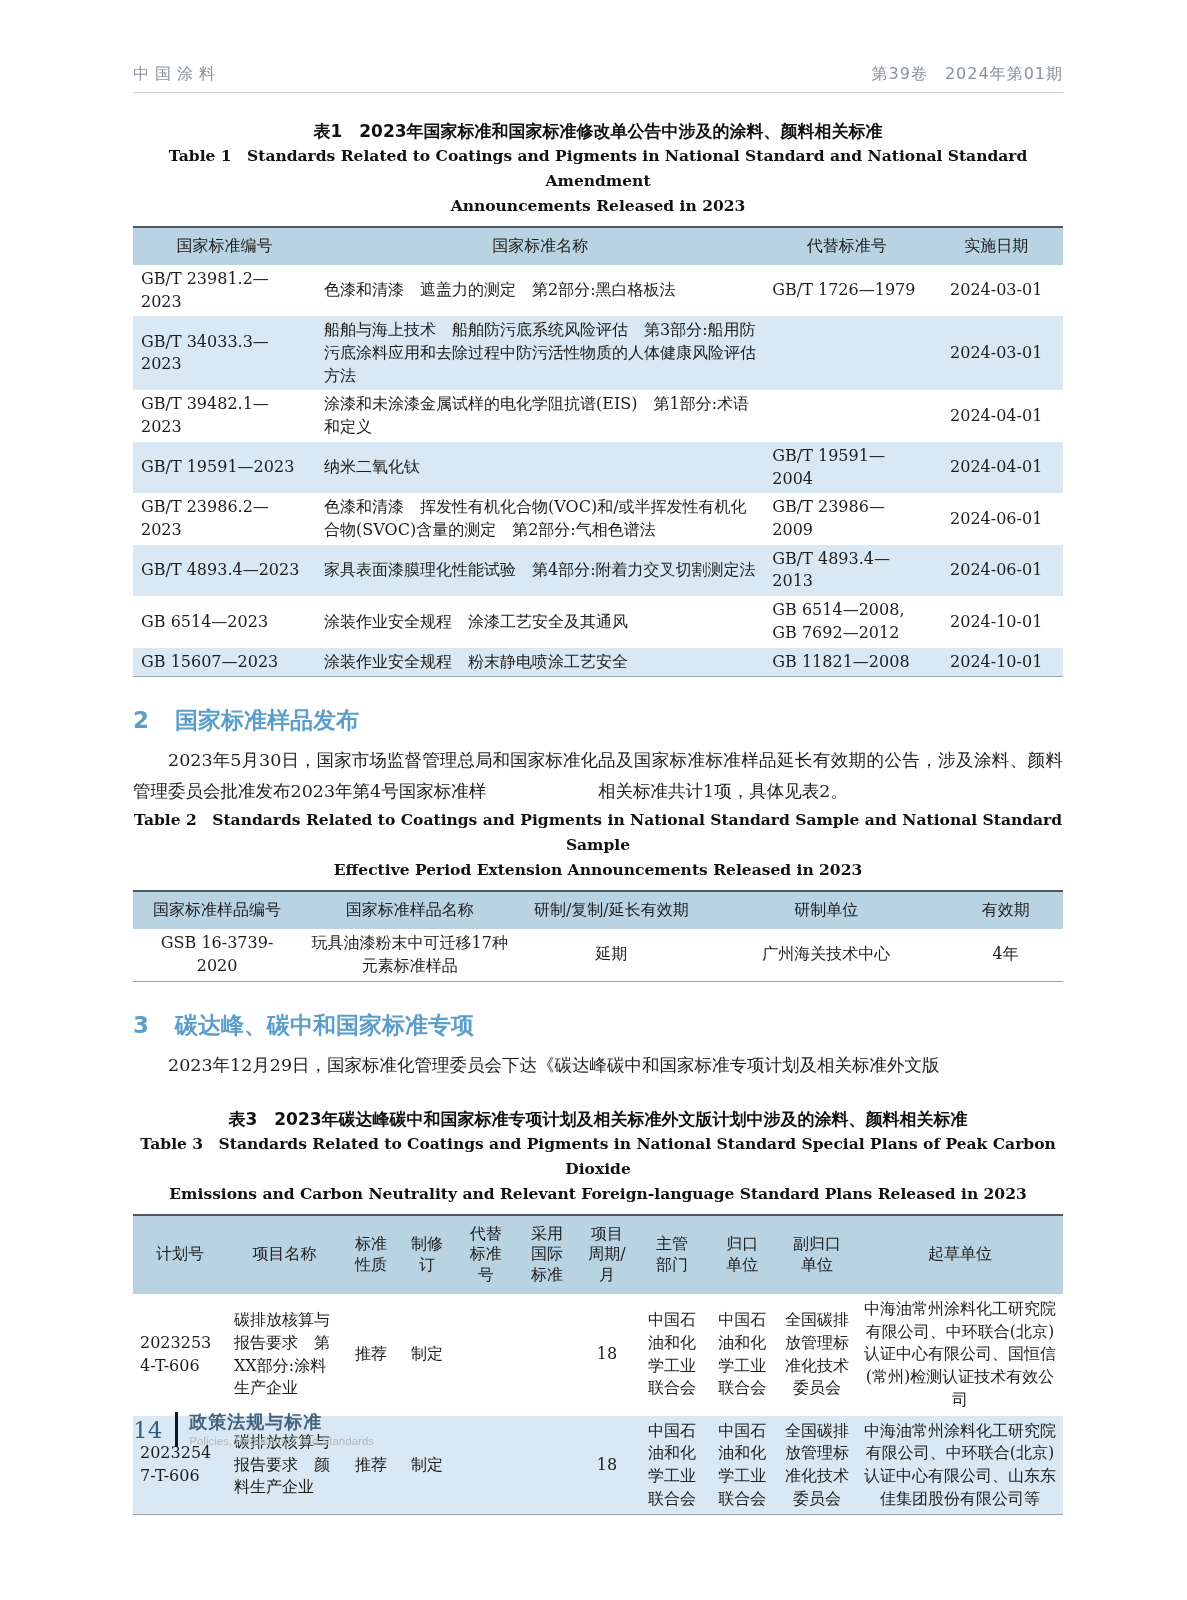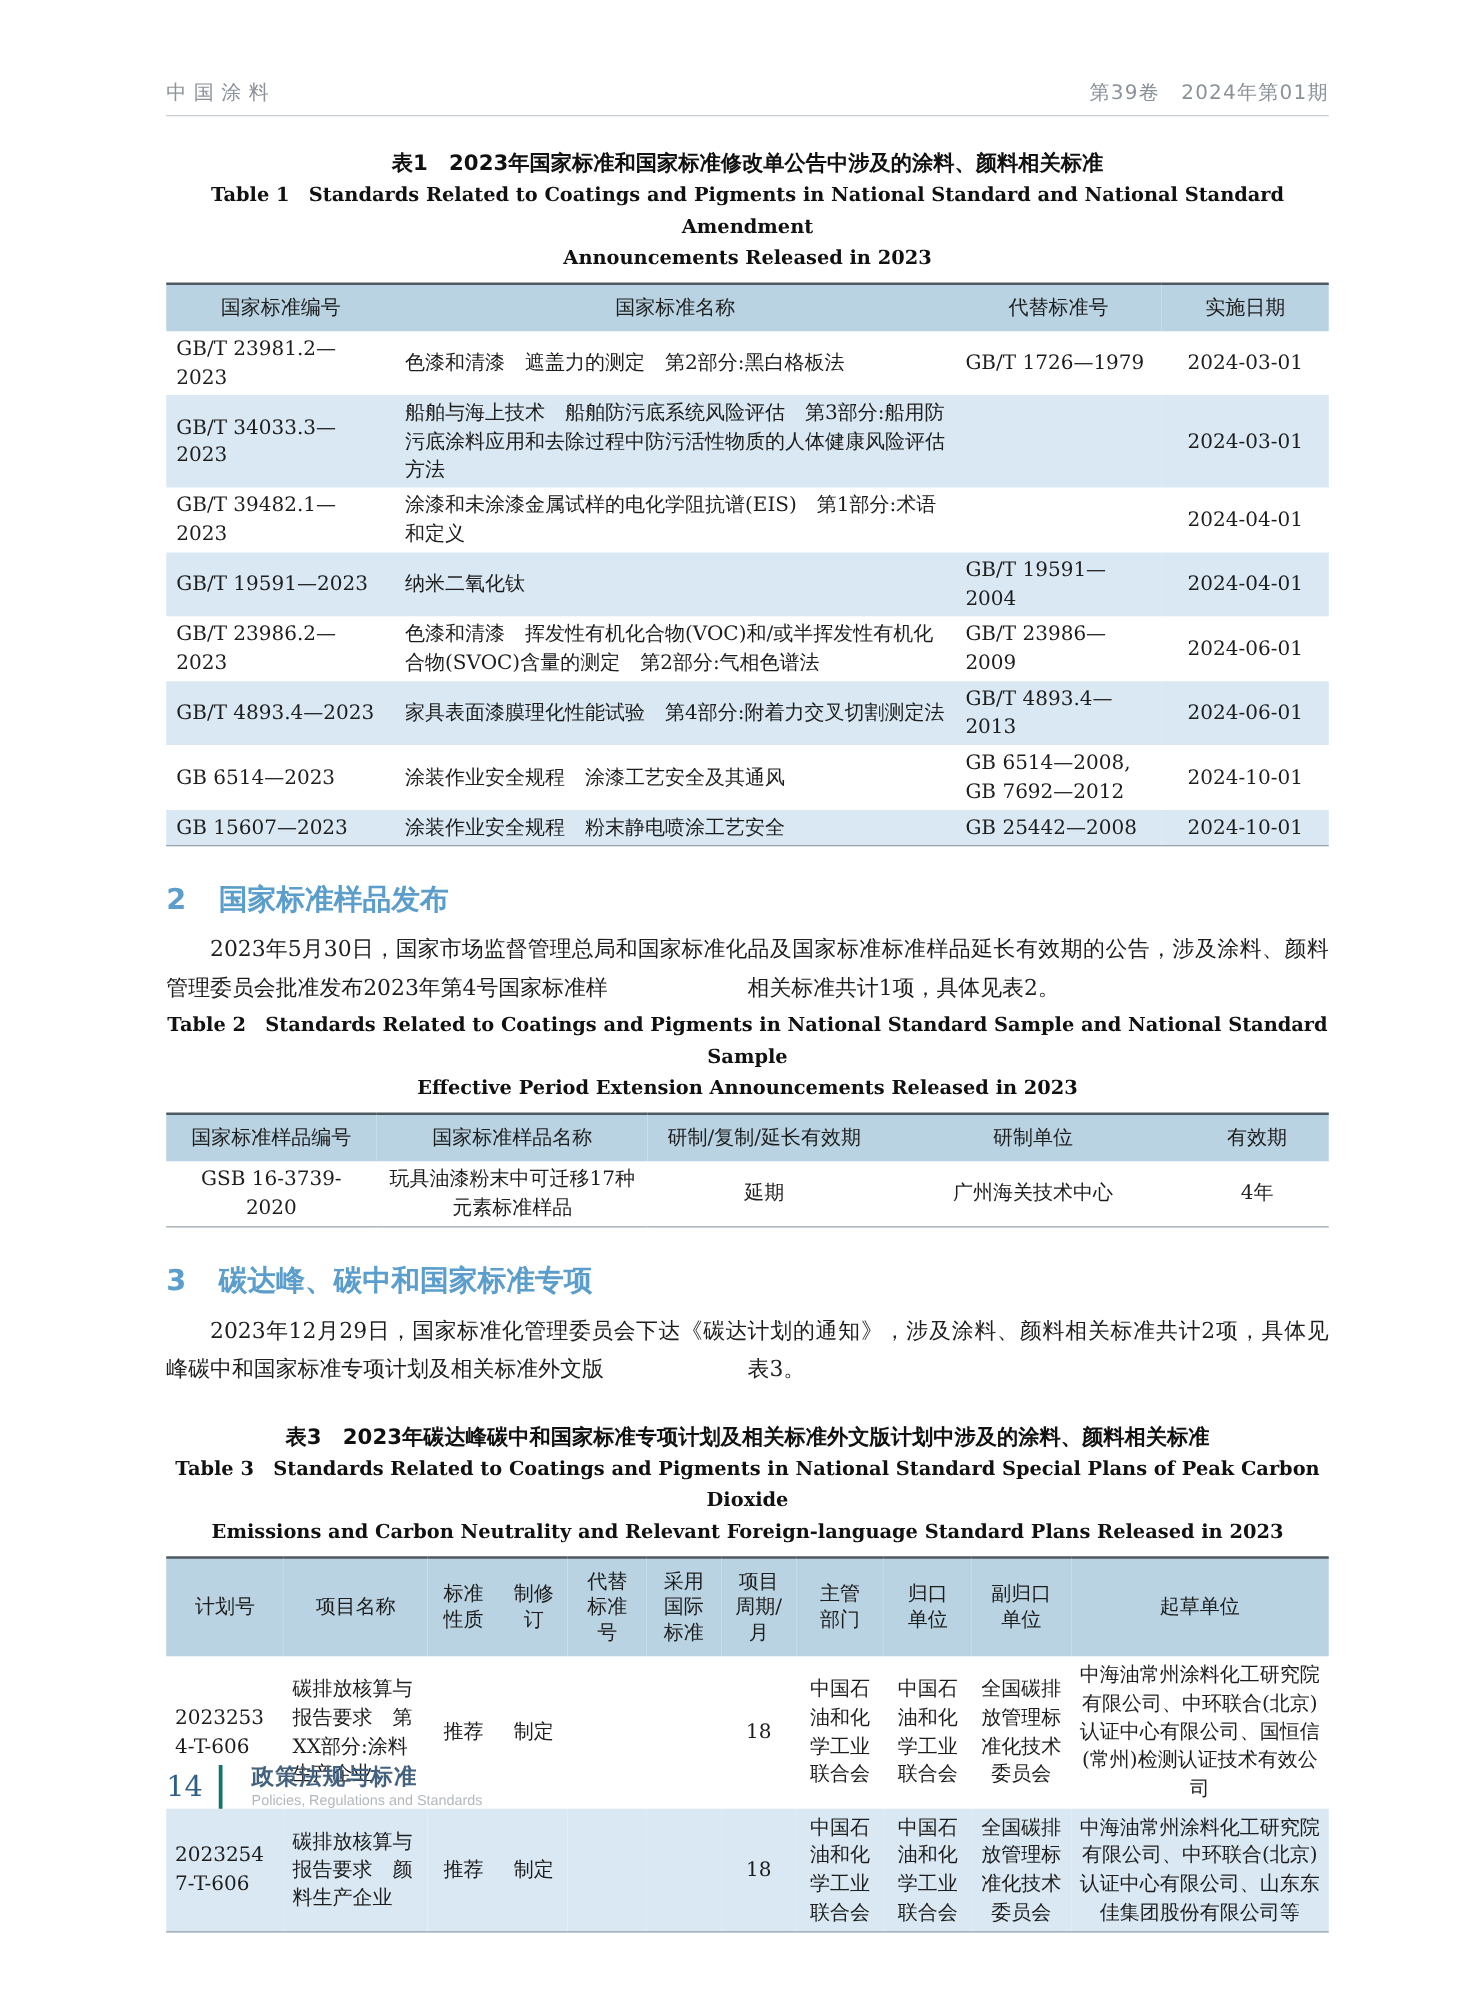--- a/index.html
+++ b/index.html
@@ -80,21 +80,21 @@
     text-align:justify; color:#1d1d1d;
   }
   .indent { text-indent:2em; }
 
   
   .page-footer {
     position:absolute; left:133px; top:1412px;
     display:flex; align-items:center; gap:13px;
   }
   .pnum { font-family:"DejaVu Serif", serif; font-size:23px; color:#2f5f88; }
-  .ftext { border-left:3px solid #0f766e; padding-left:23px; }
+  .ftext { border-left:3px solid #0f172a; padding-left:11px; }
   .fzh {
     display:block; font-family:"DejaVu Sans", sans-serif; font-weight:bold;
     font-size:18px; line-height:20px; color:#44617e; letter-spacing:1px;
   }
   .fen {
     display:block; margin-top:3px; font-family:Liberation Sans, sans-serif;
     font-size:11.5px; color:#b3b8bd;
   }
 </style>
 </head>
@@ -159,21 +159,21 @@
           </tr>
           <tr>
             <td>GB 6514—2023</td>
             <td>涂装作业安全规程　涂漆工艺安全及其通风</td>
             <td>GB 6514—2008, GB 7692—2012</td>
             <td>2024-10-01</td>
           </tr>
           <tr>
             <td>GB 15607—2023</td>
             <td>涂装作业安全规程　粉末静电喷涂工艺安全</td>
-            <td>GB 25442—2008</td>
+            <td>GB 11821—2008</td>
             <td>2024-10-01</td>
           </tr>
         </tbody>
     </table>
   </section>
 
   <section>
     <h2 class="sec-heading">
       <span>2</span>
       <span>国家标准样品发布</span>
@@ -209,21 +209,20 @@
     </table>
   </section>
 
   <section>
     <h2 class="sec-heading">
       <span>3</span>
       <span>碳达峰、碳中和国家标准专项</span>
     </h2>
     <div class="two-col">
       <p class="indent">2023年12月29日，国家标准化管理委员会下达《碳达峰碳中和国家标准专项计划及相关标准外文版</p>
-      <p>计划的通知》，涉及涂料、颜料相关标准共计2项，具体见表3。</p>
     </div>
   </section>
 
   <section>
     <div class="caption-zh">表3　2023年碳达峰碳中和国家标准专项计划及相关标准外文版计划中涉及的涂料、颜料相关标准</div>
     <div class="caption-en">Table 3  Standards Related to Coatings and Pigments in National Standard Special Plans of Peak Carbon Dioxide</div>
     <div class="caption-en">Emissions and Carbon Neutrality and Relevant Foreign-language Standard Plans Released in 2023</div>
     <table class="t3">
       <thead>
         <tr>

